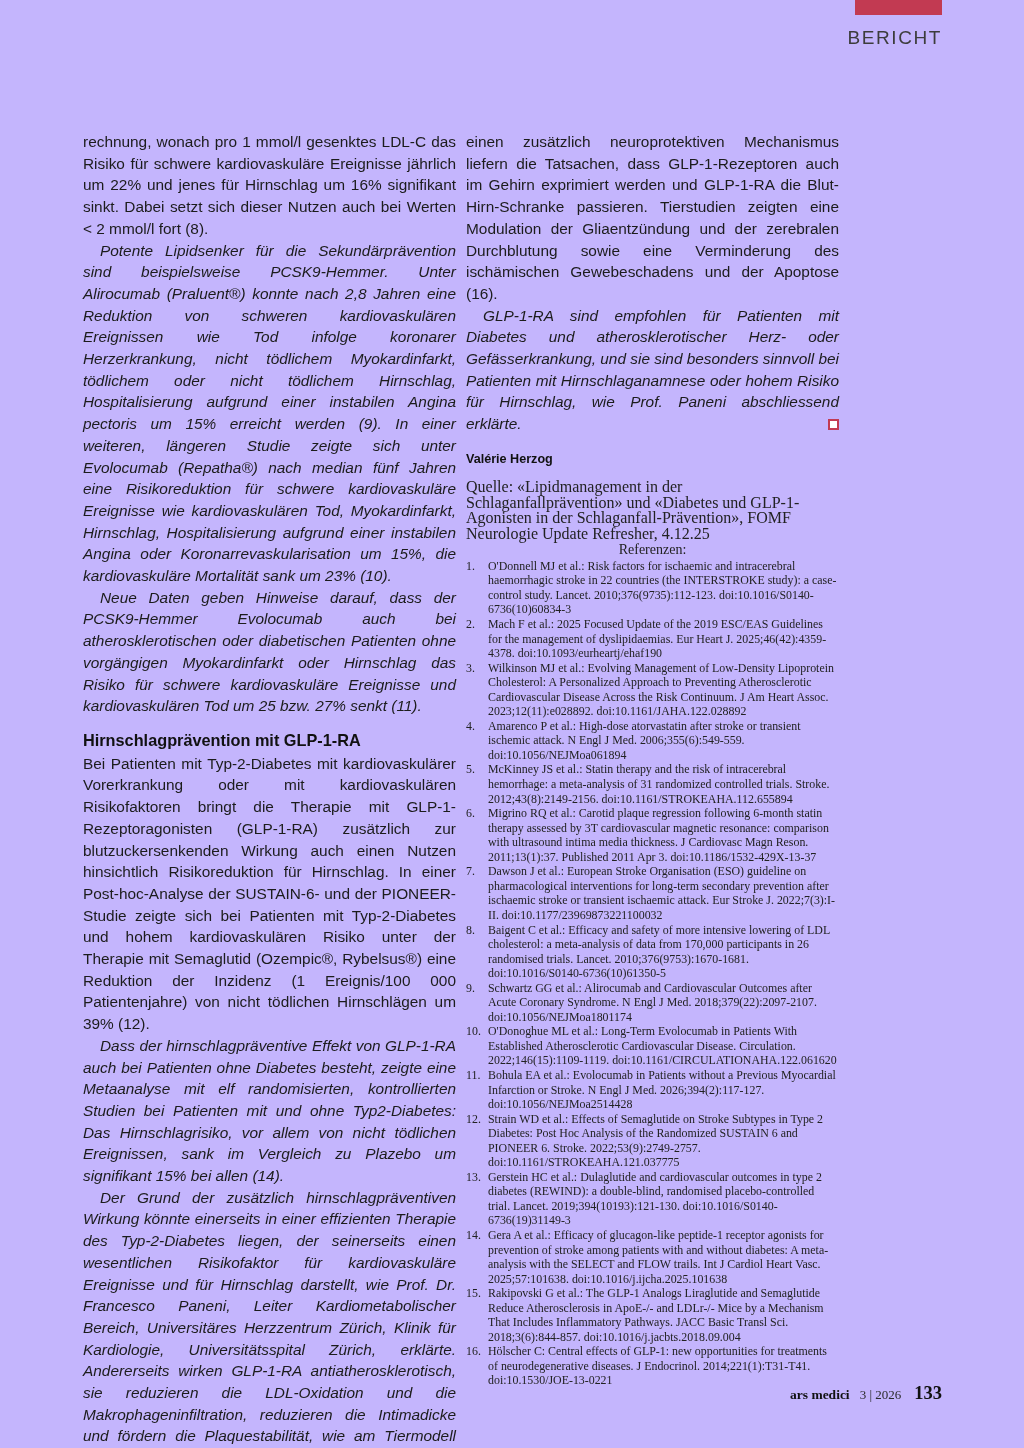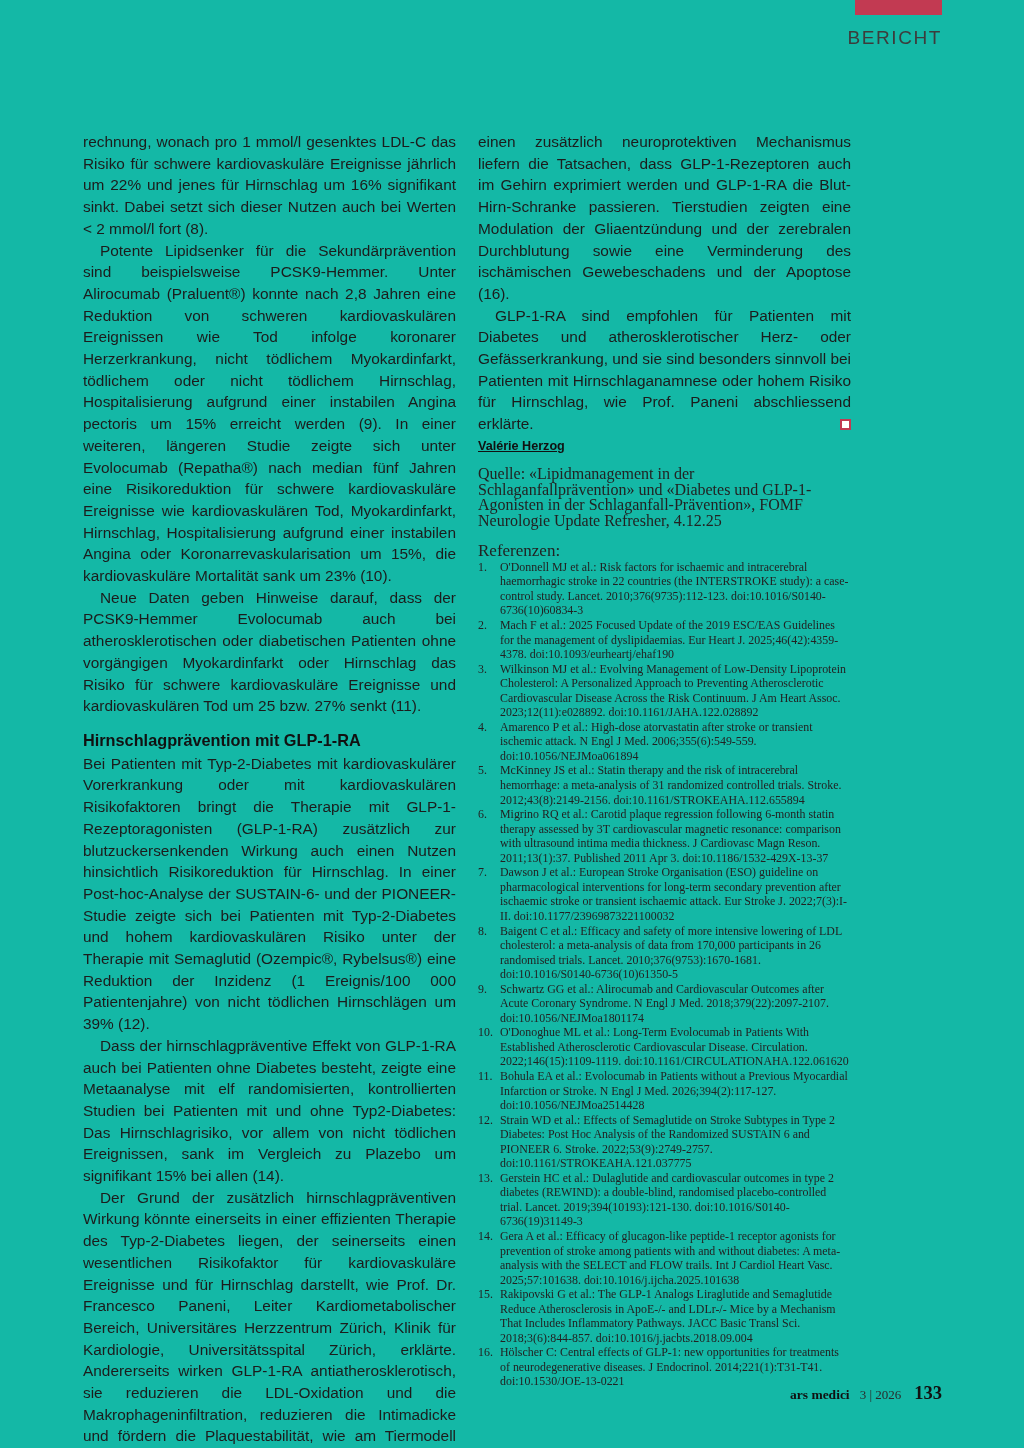--- a/index.html
+++ b/index.html
@@ -1,35 +1,35 @@
 <!DOCTYPE html>
 <html lang="de"><head>
 <meta charset="utf-8">
 <style>
   html,body{margin:0;padding:0;background:#ffffff;}
-  .page{position:relative;width:1024px;height:1448px;background:#14b8a6;overflow:hidden;
+  .page{position:relative;width:1024px;height:1448px;background:#c4b5fd;overflow:hidden;
         font-family:"Liberation Sans",sans-serif;color:#1c1c1c;}
   .red-bar{position:absolute;left:855px;top:0;width:87px;height:15px;background:#c23a52;}
   .kicker{position:absolute;top:27px;right:82px;font-size:19px;letter-spacing:1.6px;
           font-weight:400;color:#3c3c3c;}
   .col{position:absolute;top:131px;width:373px;}
   .col-left{left:83px;}
-  .col-right{left:478px;}
+  .col-right{left:466px;}
   .body-text p{margin:0;font-size:15.4px;line-height:21.7px;text-align:justify;
                hyphens:auto;-webkit-hyphens:auto;}
-  .body-text p.indent{text-indent:17px;}
+  .body-text p.indent{text-indent:17px;font-style:italic;}
   h2.section{font-size:16.3px;font-weight:bold;margin:13px 0 1px 0;line-height:21.7px;color:#111;}
   .closing{position:relative;}
   .endmark{position:absolute;right:0;bottom:5px;width:7px;height:7px;
            border:2.5px solid #c23a52;background:#fff;}
-  .author{font-size:12.6px;font-weight:bold;margin-top:4px;color:#111;text-decoration:underline;}
+  .author{font-size:12.6px;font-weight:bold;margin-top:17px;color:#111;}
   .source{font-family:"Liberation Serif",serif;font-size:16px;line-height:15.8px;
           margin-top:13px;color:#222;}
-  .refs-label{font-family:"Liberation Serif",serif;font-size:17px;line-height:15.8px;
-              margin-top:14px;color:#222;}
+  .refs-label{font-family:"Liberation Serif",serif;font-size:14px;line-height:15.8px;
+              color:#222;text-align:center;}
   .refs{margin:1px 0 0 0;padding:0;list-style:none;}
   .ref-item{display:flex;font-family:"Liberation Serif",serif;font-size:11.9px;
             line-height:14.55px;color:#222;}
   .ref-num{flex:none;width:22px;}
   .ref-text{flex:1;}
   .footer{position:absolute;top:1383px;right:82px;font-family:"Liberation Serif",serif;
           color:#111;white-space:nowrap;}
   .f-journal{font-weight:bold;font-size:13.5px;}
   .f-issue{font-size:13px;color:#2a2a2a;margin-left:6px;text-align:right;}
   .f-page{font-weight:bold;font-size:18.5px;margin-left:9px;}

